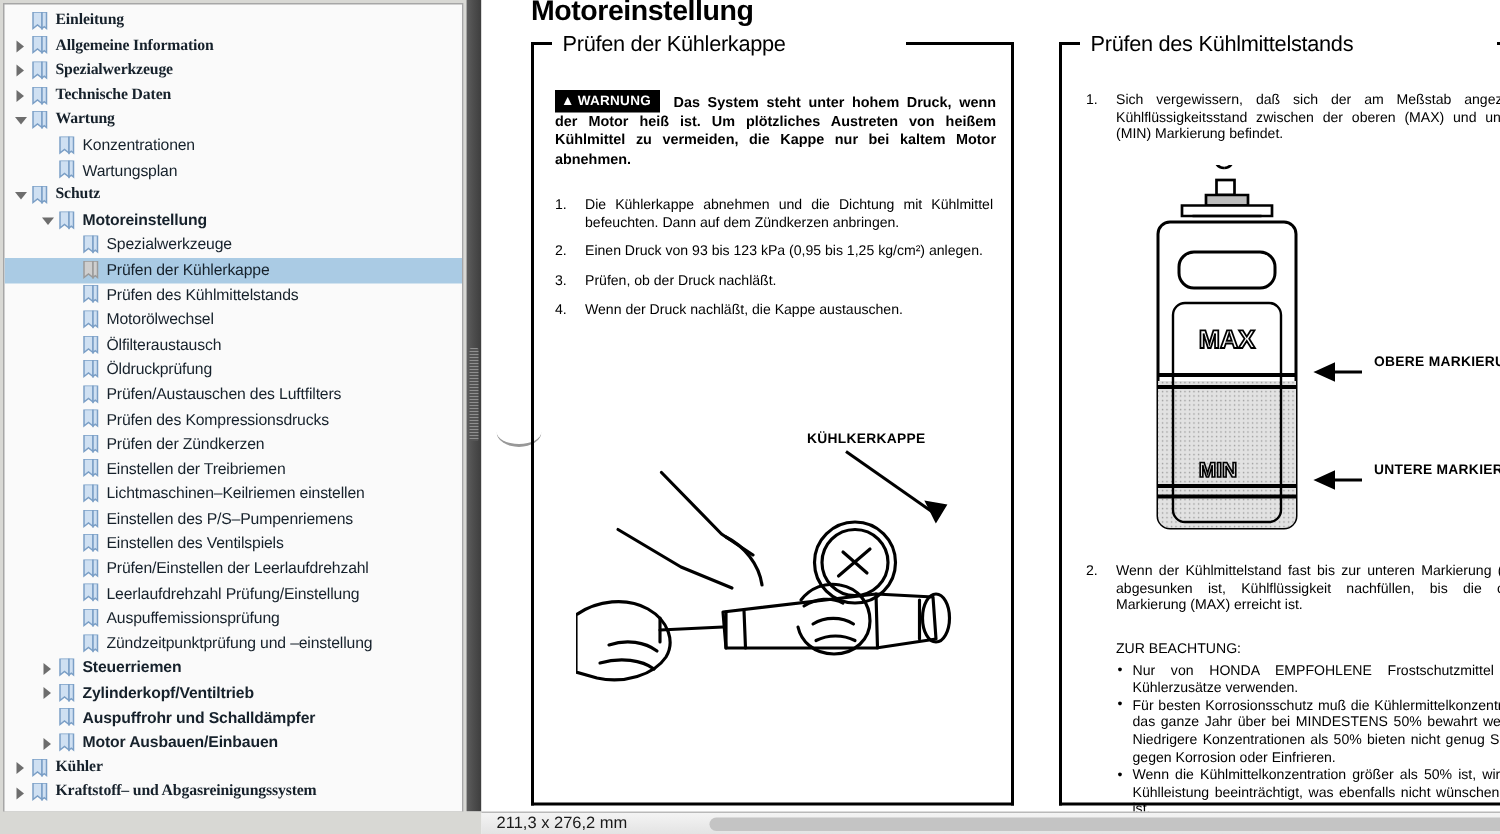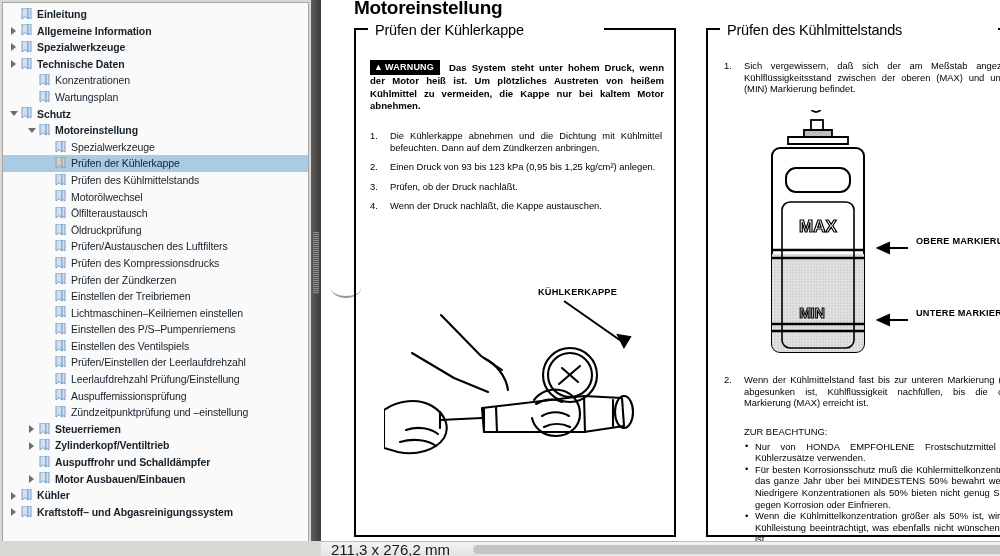--- a/index.html
+++ b/index.html
@@ -44,21 +44,21 @@
   }
   .bmk {
     flex:0 0 11px; width:11px; height:13px; margin-right:5px;
     position:relative;
   }
   .bmk svg{ display:block; }
   .tlabel { font-size:10.5px; color:#16212b; letter-spacing:-0.1px; }
   .tlabel.b { font-weight:bold; }
 
   
-  .lv0 { padding-left:6px; }
+  .lv0 { padding-left:6px;font-family:Liberation Serif, serif; }
   .lv1 { padding-left:24px; }
   .lv2 { padding-left:40px; }
 
   
   .splitter {
     position:absolute; left:311px; top:0; width:10px; height:541px;
     background:linear-gradient(to right,#5e5e5e,#4e4e4e 45%,#3d3d3d);
   }
   .split-grip {
     position:absolute; left:2px; top:232px; width:6px; height:62px;
@@ -145,21 +145,21 @@
   .lbl-call {
     position:absolute; font-size:9.2px; font-weight:bold; color:#000;
     letter-spacing:.2px; white-space:nowrap;
   }
   .statusbar {
     position:absolute; left:321px; top:541px; width:679px; height:15px;
     background:linear-gradient(to bottom,#f4f4f4,#e3e3e3);
     border-top:1px solid #b9b9b9; display:flex; align-items:center;
   }
   .dims {
-    font-size:15px; color:#1a1a1a; padding-left:10px;
+    font-size:11px; color:#1a1a1a; padding-left:10px;
     width:150px; flex:0 0 150px;
   }
   .hbar { position:relative; flex:1 1 auto; height:15px; }
   .hthumb {
     position:absolute; left:2px; top:3px; width:560px; height:9px;
     background:#c4c4c4; border-radius:5px;
   }
   .sb-corner {
     position:absolute; left:0; top:541px; width:321px; height:15px;
     background:#d8d8d4;
@@ -205,20 +205,30 @@
           </div>
           <div class="tnode lv0">
             <span class="twist closed"></span>
             <span class="bmk">
               <svg width="11" height="13" viewBox="0 0 11 13">
                 <path d="M1 0 h6 v11 l-3 -2.4 l-3 2.4 z" fill="#cfe0f2" stroke="#7b9fc6" stroke-width="1"></path>
                 <path d="M7 0 h3 v11 l-1.5 -1.2 l-1.5 1.2 z" fill="#cfe0f2" stroke="#7b9fc6" stroke-width="1"></path>
               </svg>
             </span>
             <span class="tlabel b">Technische Daten</span>
+          </div>
+          <div class="tnode lv0">
+            <span class="twist open"></span>
+            <span class="bmk">
+              <svg width="11" height="13" viewBox="0 0 11 13">
+                <path d="M1 0 h6 v11 l-3 -2.4 l-3 2.4 z" fill="#cfe0f2" stroke="#7b9fc6" stroke-width="1"></path>
+                <path d="M7 0 h3 v11 l-1.5 -1.2 l-1.5 1.2 z" fill="#cfe0f2" stroke="#7b9fc6" stroke-width="1"></path>
+              </svg>
+            </span>
+            <span class="tlabel b">Wartung</span>
           </div>
           <div class="tnode lv1">
             <span class="twist none"></span>
             <span class="bmk">
               <svg width="11" height="13" viewBox="0 0 11 13">
                 <path d="M1 0 h6 v11 l-3 -2.4 l-3 2.4 z" fill="#cfe0f2" stroke="#7b9fc6" stroke-width="1"></path>
                 <path d="M7 0 h3 v11 l-1.5 -1.2 l-1.5 1.2 z" fill="#cfe0f2" stroke="#7b9fc6" stroke-width="1"></path>
               </svg>
             </span>
             <span class="tlabel">Konzentrationen</span>

